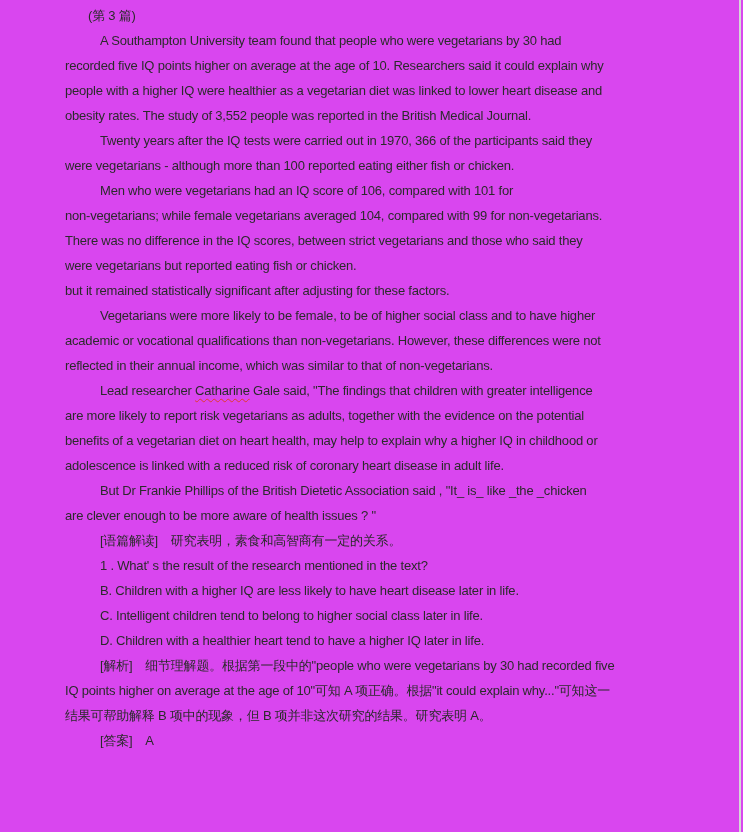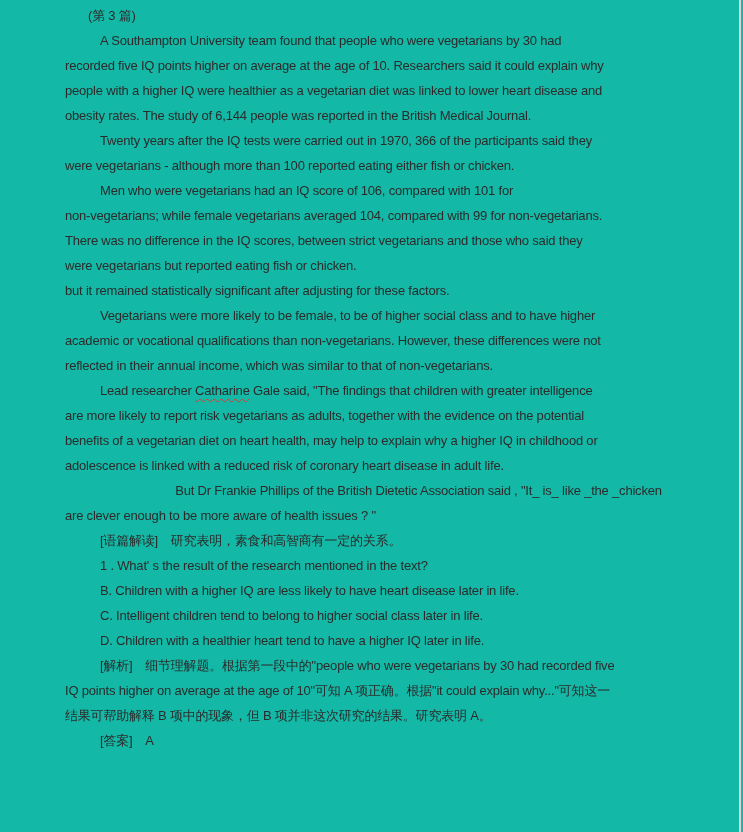--- a/index.html
+++ b/index.html
@@ -5,21 +5,21 @@
   * { margin: 0; padding: 0; box-sizing: border-box; }
   html, body { width: 743px; height: 832px; overflow: hidden; }
   body {
     background: #ffffff;
     font-family: "Liberation Sans", "DejaVu Sans", sans-serif;
   }
   .page {
     position: relative;
     width: 743px;
     height: 832px;
-    background: #14b8a6;
+    background: #d946ef;
     overflow: hidden;
   }
   .doc {
     position: absolute;
     left: 65px;
     top: 3px;
     width: 672px;
     font-size: 13px;
     line-height: 25px;
     letter-spacing: -0.2px;
@@ -47,36 +47,36 @@
 </style>
 </head>
 <body style="background: rgb(255, 255, 255);">
 
 <div class="page">
   <div class="doc" style="color: rgb(43, 43, 43);">
       <div class="line" style="padding-left: 23px;">(第 3 篇)</div>
       <div class="line" style="padding-left: 35px;">A Southampton University team found that people who were vegetarians by 30 had</div>
       <div class="line">recorded five IQ points higher on average at the age of 10. Researchers said it could explain why</div>
       <div class="line">people with a higher IQ were healthier as a vegetarian diet was linked to lower heart disease and</div>
-      <div class="line">obesity rates. The study of 6,144 people was reported in the British Medical Journal.</div>
+      <div class="line">obesity rates. The study of 3,552 people was reported in the British Medical Journal.</div>
       <div class="line" style="padding-left: 35px;">Twenty years after the IQ tests were carried out in 1970, 366 of the participants said they</div>
       <div class="line">were vegetarians - although more than 100 reported eating either fish or chicken.</div>
       <div class="line" style="padding-left: 35px;">Men who were vegetarians had an IQ score of 106, compared with 101 for</div>
       <div class="line">non-vegetarians; while female vegetarians averaged 104, compared with 99 for non-vegetarians.</div>
       <div class="line">There was no difference in the IQ scores, between strict vegetarians and those who said they</div>
       <div class="line">were vegetarians but reported eating fish or chicken.</div>
       <div class="line">but it remained statistically significant after adjusting for these factors.</div>
       <div class="line" style="padding-left: 35px;">Vegetarians were more likely to be female, to be of higher social class and to have higher</div>
       <div class="line">academic or vocational qualifications than non-vegetarians. However, these differences were not</div>
       <div class="line">reflected in their annual income, which was similar to that of non-vegetarians.</div>
       <div class="line" style="padding-left: 35px;">Lead researcher <span class="spell-error" style="text-decoration-color: rgb(224, 57, 47);">Catharine</span> Gale said, "The findings that children with greater intelligence</div>
       <div class="line">are more likely to report risk vegetarians as adults, together with the evidence on the potential</div>
       <div class="line">benefits of a vegetarian diet on heart health, may help to explain why a higher IQ in childhood or</div>
       <div class="line">adolescence is linked with a reduced risk of coronary heart disease in adult life.</div>
-      <div class="line" style="padding-left: 35px; text-align: center;">But Dr Frankie Phillips of the British Dietetic Association said , "It_ is_ like _the _chicken</div>
+      <div class="line" style="padding-left: 35px;">But Dr Frankie Phillips of the British Dietetic Association said , "It_ is_ like _the _chicken</div>
       <div class="line">are clever enough to be more aware of health issues ? "</div>
       <div class="line" style="padding-left: 35px;">[语篇解读]　研究表明，素食和高智商有一定的关系。</div>
       <div class="line" style="padding-left: 35px;">1 . What' s the result of the research mentioned in the text?</div>
       <div class="line" style="padding-left: 35px;">B. Children with a higher IQ are less likely to have heart disease later in life.</div>
       <div class="line" style="padding-left: 35px;">C. Intelligent children tend to belong to higher social class later in life.</div>
       <div class="line" style="padding-left: 35px;">D. Children with a healthier heart tend to have a higher IQ later in life.</div>
       <div class="line" style="padding-left: 35px;">[解析]　细节理解题。根据第一段中的"people who were vegetarians by 30 had recorded five</div>
       <div class="line">IQ points higher on average at the age of 10"可知 A 项正确。根据"it could explain why..."可知这一</div>
       <div class="line">结果可帮助解释 B 项中的现象，但 B 项并非这次研究的结果。研究表明 A。</div>
       <div class="line" style="padding-left: 35px;">[答案]　A</div>

